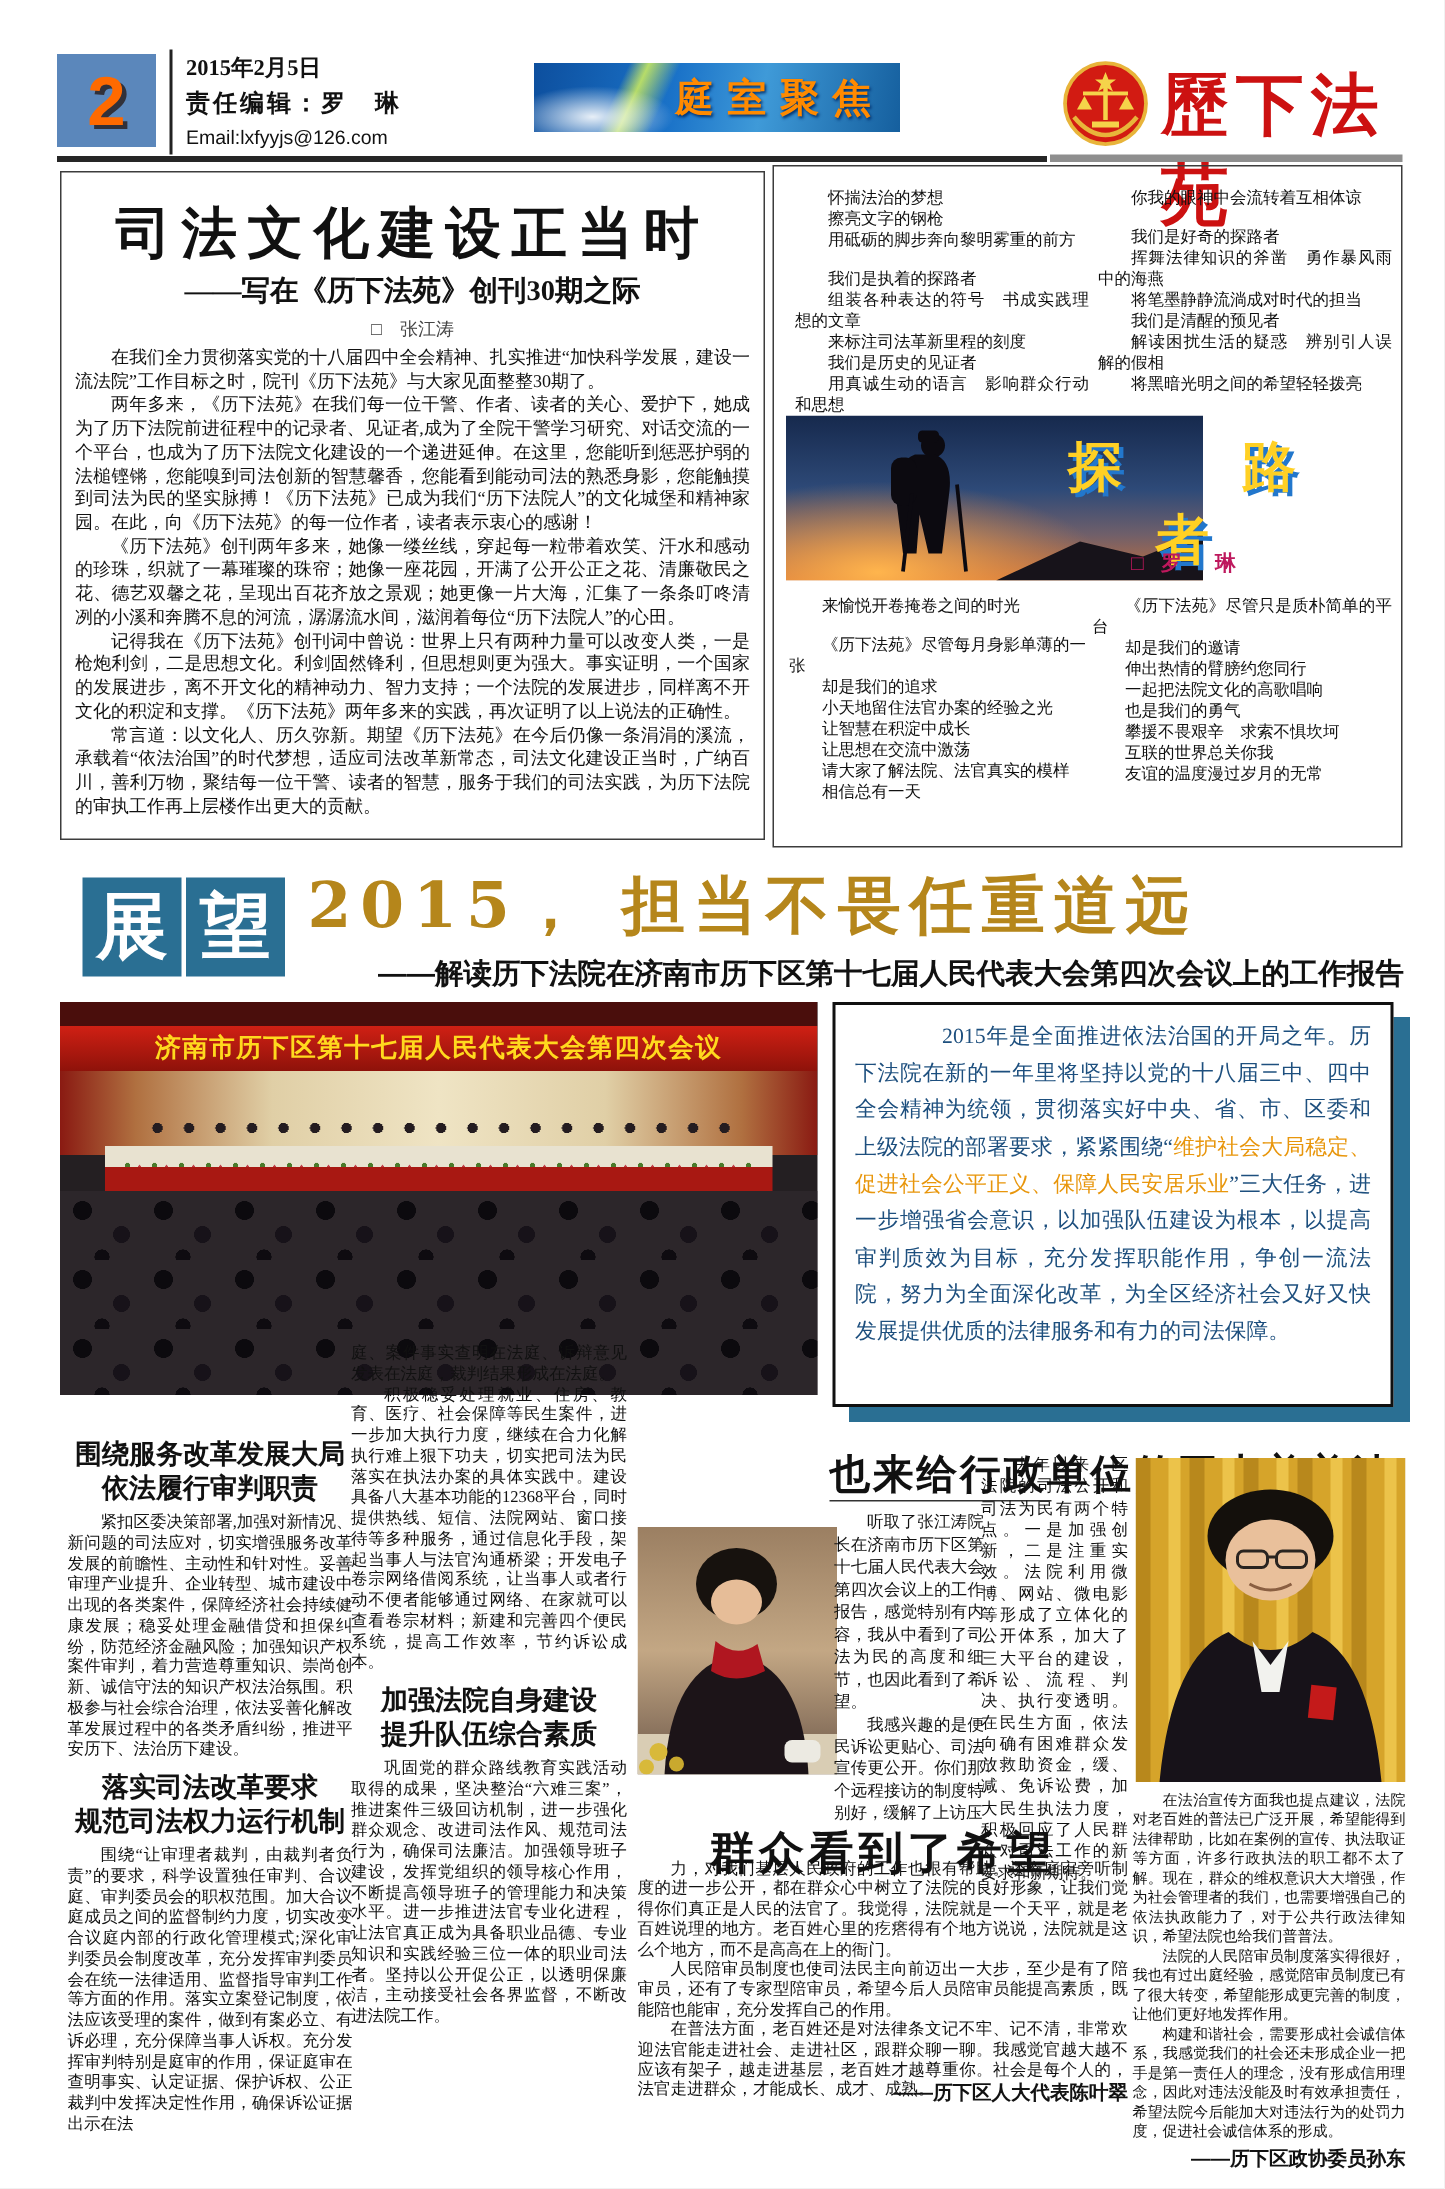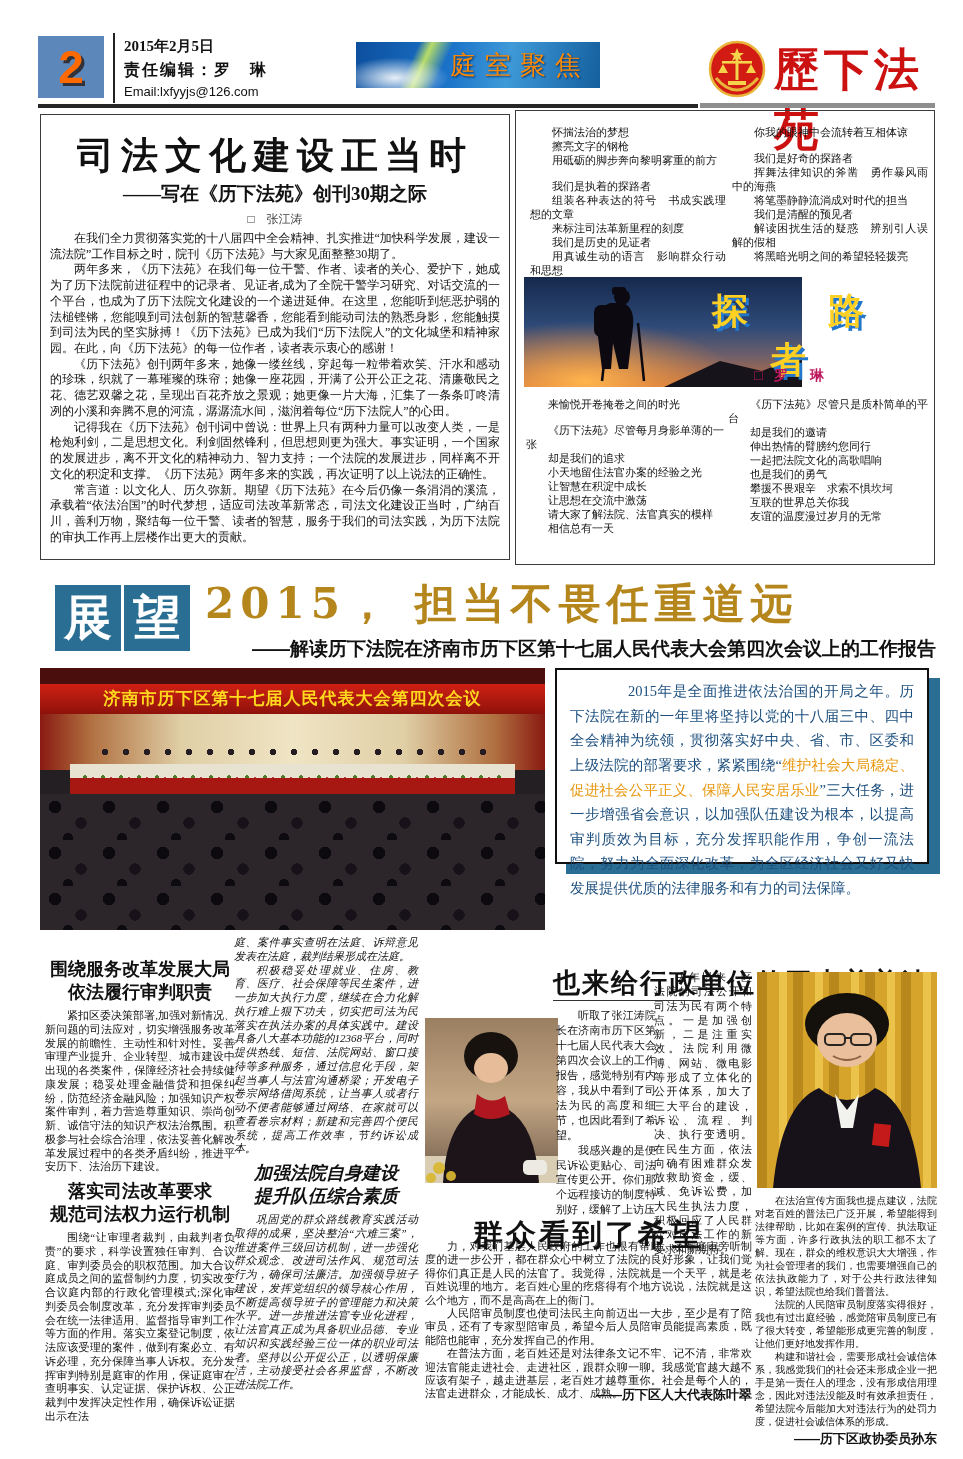--- a/index.html
+++ b/index.html
@@ -21,21 +21,21 @@
   .dateblock{left:124px;top:35px;line-height:1.5;}
   .dateblock .d1{font-size:15px;font-weight:bold;}
   .dateblock .d2{font-size:16px;font-weight:bold;letter-spacing:2px;}
   .dateblock .d3{font-size:13px;font-family:"Liberation Sans",sans-serif;}
   .secbanner{left:356px;top:42px;width:244px;height:46px;
      background:
        radial-gradient(ellipse 90px 34px at 16% 78%, rgba(255,255,255,.9), rgba(255,255,255,0) 60%),
        linear-gradient(115deg, transparent 24%, rgba(210,240,90,.85) 29%, rgba(210,240,90,0) 37%),
        linear-gradient(100deg,#0d4f9e 0%,#1a72c8 38%,#3f9ad8 62%,#155f9e 100%);
      display:flex;align-items:center;justify-content:flex-end;}
-  .secbanner span{color:#ff8a00;font-size:26px;font-weight:normal;letter-spacing:9px;
+  .secbanner span{color:#ff8a00;font-size:26px;font-weight:bold;letter-spacing:9px;
      padding-right:10px;text-shadow:1px 1px 2px #00306e;font-family:"Liberation Sans",sans-serif;}
   .masthead-txt{left:774px;top:40px;font-size:45px;font-weight:bold;color:#cc1111;
      letter-spacing:5px;font-family:"DejaVu Serif",serif;}
   .rule-l{left:38px;top:104px;width:660px;height:4px;background:#262626;}
   .rule-r{left:700px;top:103px;width:235px;height:5px;background:#8e8e8e;}
 
   
   .leadbox{left:40px;top:114px;width:470px;height:446px;border:1px solid #3c3c3c;box-sizing:border-box;}
   .lead-title{top:16px;left:0;width:100%;text-align:center;font-size:37px;font-weight:900;
      letter-spacing:7px;}
@@ -79,32 +79,32 @@
      background-image:radial-gradient(circle 3px at 5px 3px,#4a7a2a 60%,transparent 62%),
        radial-gradient(circle 2px at 13px 4px,#c04048 60%,transparent 62%);background-size:18px 7px;}
   .ph-aud{left:0;top:126px;width:100%;height:136px;background-color:#2c262a;
      background-image:
        radial-gradient(circle 10px at 15px 13px,#0c0a0e 62%,transparent 64%),
        radial-gradient(circle 9px at 41px 29px,#171219 62%,transparent 64%),
        radial-gradient(circle 8px at 28px 44px,#0e0b10 62%,transparent 64%);
      background-size:54px 46px;}
 
   
-  .introbox{left:555px;top:668px;width:374px;height:196px;background:#fff;border:2px solid #101010;
+  .introbox{left:555px;top:668px;width:374px;height:270px;background:#fff;border:2px solid #101010;
      box-shadow:11px 10px 0 #2a6f93;box-sizing:border-box;}
   .intro-p{margin:0;padding:9px 13px;font-size:14.5px;line-height:1.7;color:#1d4f7e;
      text-align:justify;text-indent:4em;}
   .intro-hl{color:#e8960c;}
 
   
   .sec-title{font-family:"Liberation Sans",sans-serif;font-weight:bold;font-size:18px;
      text-align:center;line-height:1.25;white-space:pre-line;margin:6px 0 6px 0;}
   .repcol{font-size:11px;line-height:1.25;}
   .rep1{left:45px;top:952px;width:190px;}
-  .rep2{left:234px;top:936px;width:184px;font-style:italic;}
+  .rep2{left:234px;top:896px;width:184px;}
 
   
   .v-head-r{left:553px;top:965px;width:384px;text-align:left;font-size:27px;font-weight:900;
      letter-spacing:2px;}
   .v-rule{left:553px;top:1000px;width:148px;height:1px;background:#333;}
   .v-cola{left:556px;top:1008px;width:100px;font-size:11px;line-height:1.36;}
   .v-colb{left:654px;top:970px;width:98px;font-size:11px;line-height:1.3;}
   .v-head-l{left:425px;top:1184px;width:327px;text-align:center;font-size:30px;font-weight:900;
      letter-spacing:3px;margin-top:31px;}
   .v-left{left:425px;top:1240px;width:327px;font-size:11px;line-height:1.22;}

